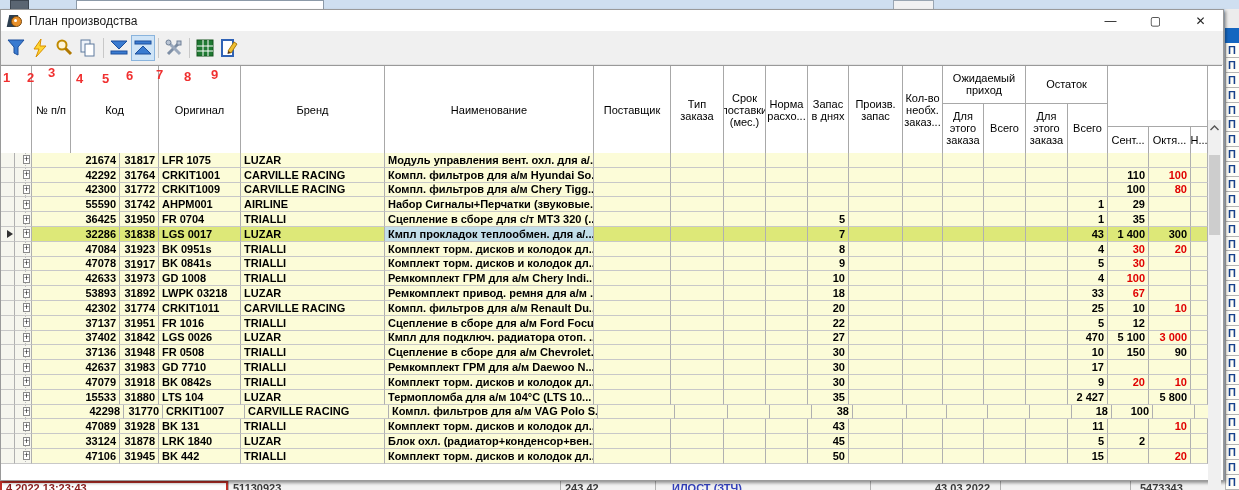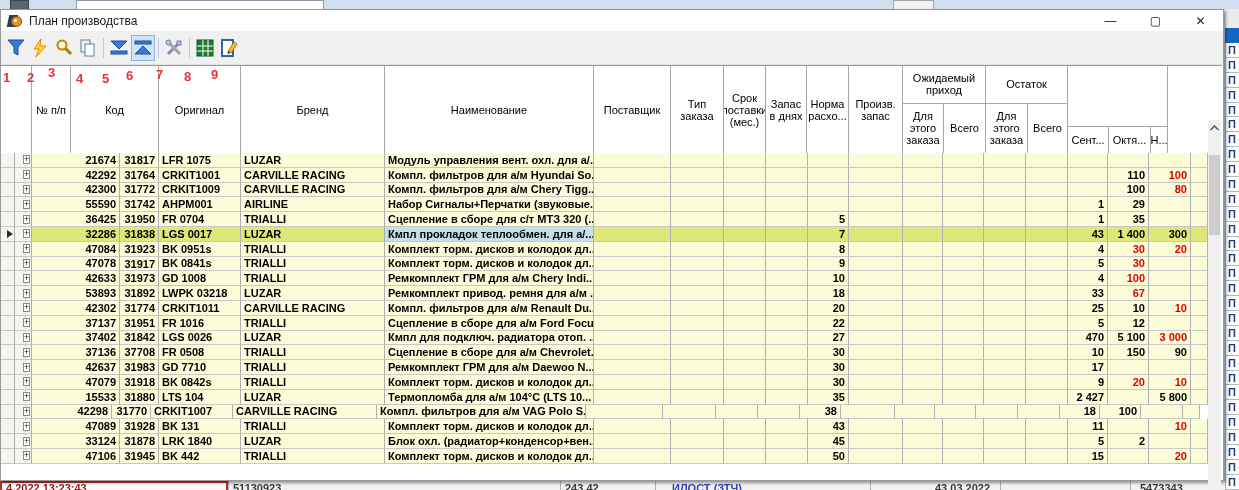--- a/index.html
+++ b/index.html
@@ -215,23 +215,24 @@
     <div class="thead">
       <div class="h-cell" style="width:31px"></div>
       <div class="h-cell" style="width:39px">№ п/п</div>
       <div class="h-cell" style="width:88px">Код</div>
       <div class="h-cell" style="width:82px">Оригинал</div>
       <div class="h-cell" style="width:144px">Бренд</div>
       <div class="h-cell" style="width:209px">Наименование</div>
       <div class="h-cell" style="width:77px">Поставщик</div>
       <div class="h-cell" style="width:53px">Тип заказа</div>
       <div class="h-cell" style="width:42px">Срок поставки (мес.)</div>
+      <div class="h-cell" style="width:42px">Норма расхо...</div>
       <div class="h-cell" style="width:41px">Запас в днях</div>
-      <div class="h-cell" style="width:42px">Норма расхо...</div>
       <div class="h-cell" style="width:54px">Произв. запас</div>
+      <div class="h-cell" style="width:40px">Кол-во необх. заказ...</div>
       <div class="h-group" style="width:83px">
         <div class="gtop">Ожидаемый приход</div>
         <div class="gbot">
           <div class="h-cell" style="width:41px">Для этого заказа</div>
           <div class="h-cell" style="width:42px">Всего</div>
         </div>
       </div>
       <div class="h-group" style="width:82px">
         <div class="gtop">Остаток</div>
         <div class="gbot">
@@ -782,21 +783,21 @@
         </div>
         <div class="row">
           <div class="cell  aux" style="width: 14px;"></div>
           <div class="cell  aux expand" style="width: 17px;">
             <span class="plusbox">+</span>
           </div>
           <div class="cell al-r " style="width: 88px;">
             <span>37136</span>
           </div>
           <div class="cell al-r " style="width: 39px;">
-            <span>37708</span>
+            <span>31948</span>
           </div>
           <div class="cell  " style="width: 82px;">
             <span>FR 0508</span>
           </div>
           <div class="cell  " style="width: 144px;">
             <span>TRIALLI</span>
           </div>
           <div class="cell  name-cell" style="width: 209px;">
             <span>Сцепление в сборе для а/м Chevrolet...</span>
           </div>
@@ -944,21 +945,21 @@
           <div class="cell al-r " style="width: 42px;">
             <span>5 800</span>
           </div>
           <div class="cell  " style="width: 17px;"></div>
         </div>
         <div class="row">
           <div class="cell  aux" style="width: 14px;"></div>
           <div class="cell  aux expand" style="width: 17px;">
             <span class="plusbox">+</span>
           </div>
-          <div class="cell al-r " style="width: 80px;">
+          <div class="cell al-r " style="width: 92px;">
             <span>42298</span>
           </div>
           <div class="cell al-r " style="width: 39px;">
             <span>31770</span>
           </div>
           <div class="cell  " style="width: 82px;">
             <span>CRKIT1007</span>
           </div>
           <div class="cell  " style="width: 144px;">
             <span>CARVILLE RACING</span>

